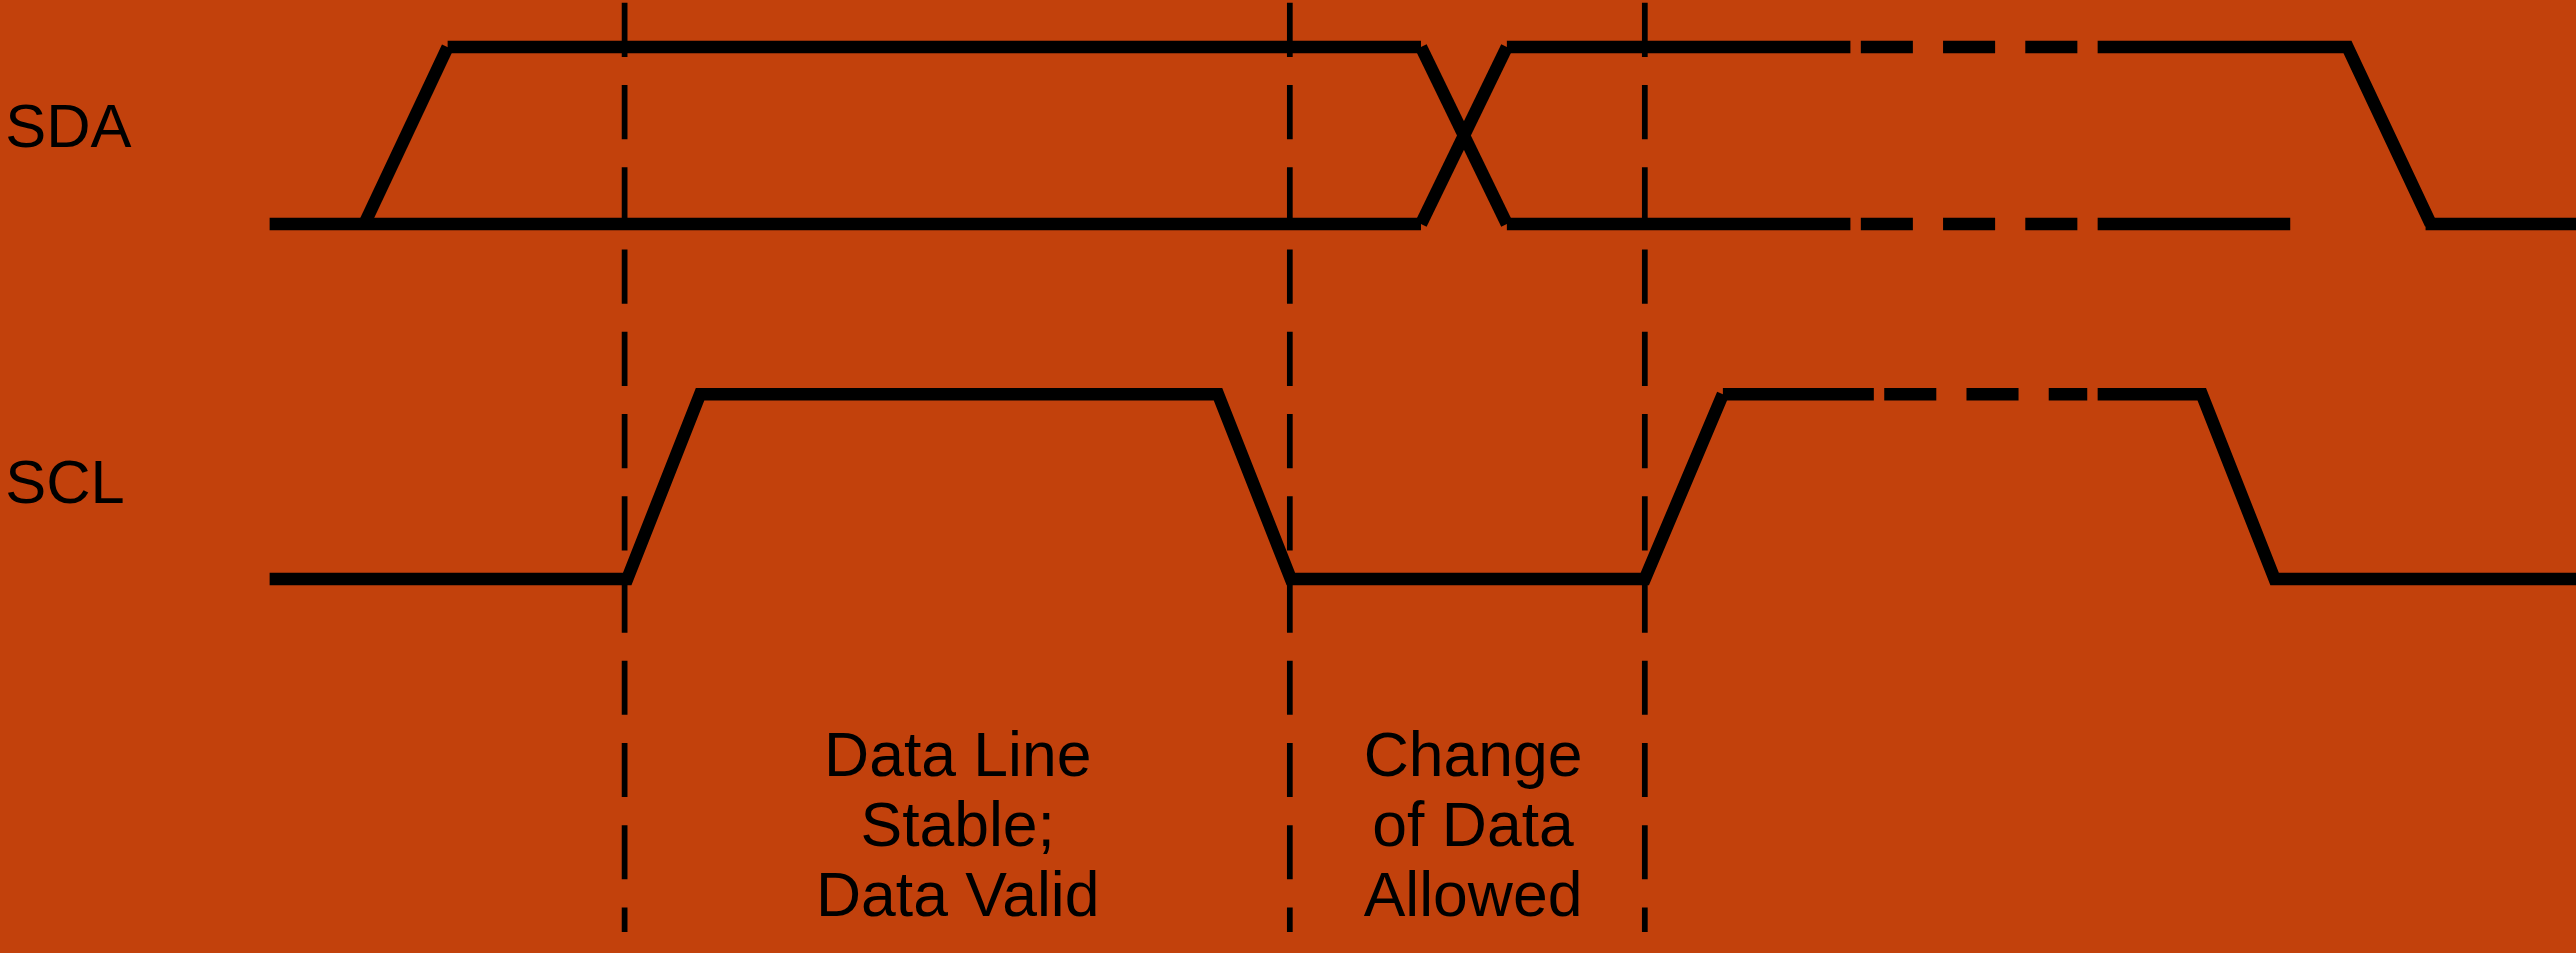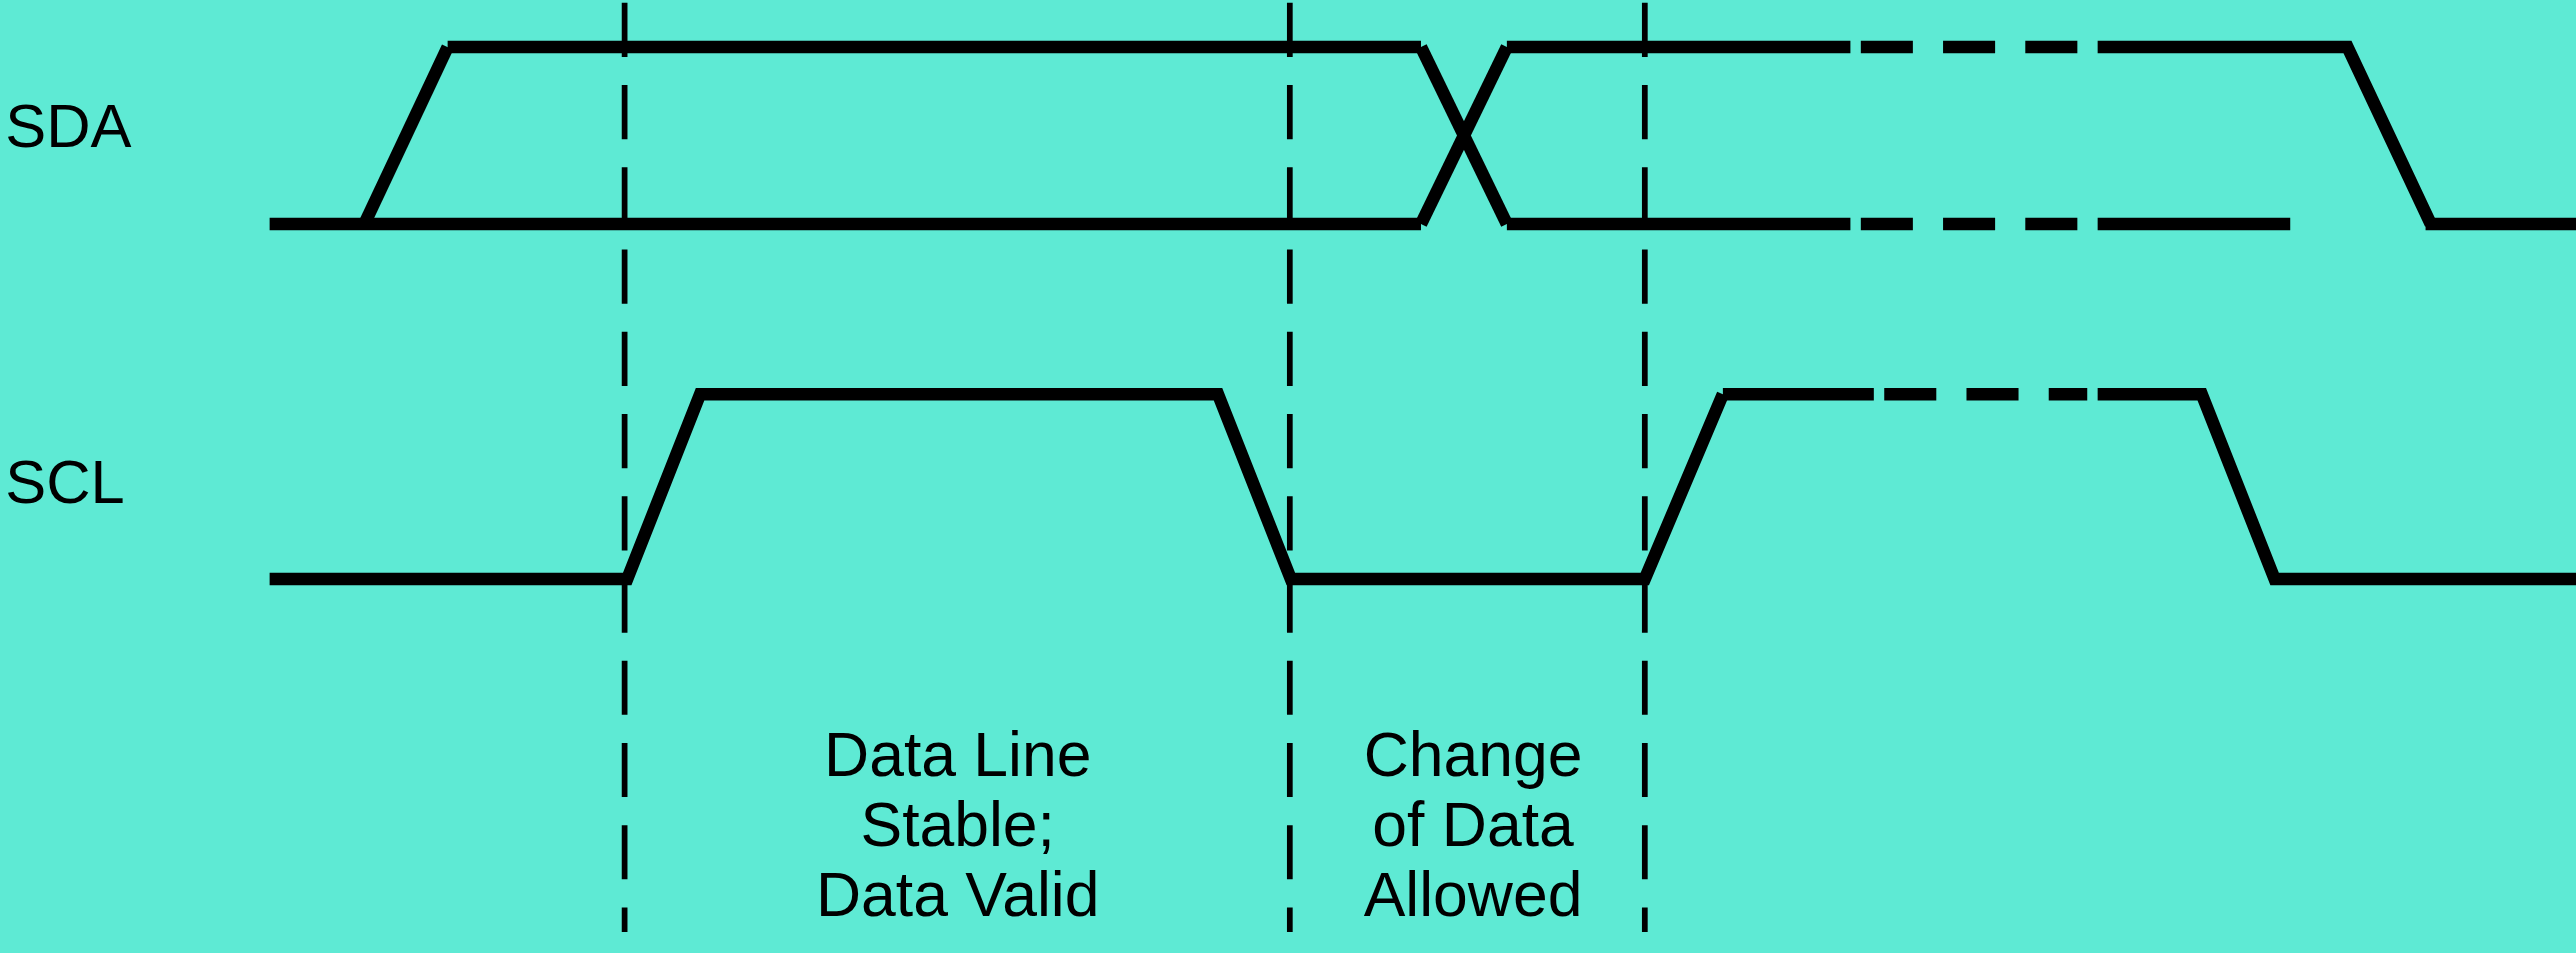--- a/index.html
+++ b/index.html
@@ -4,21 +4,21 @@
 <style>
   html, body {
     margin: 0;
     padding: 0;
     background: #ffffff;
   }
   #stage {
     position: relative;
     width: 2576px;
     height: 954px;
-    background: #5eead4;
+    background: #c2410c;
     overflow: hidden;
     font-family: "Liberation Sans", sans-serif;
   }
   #timing-svg {
     position: absolute;
     left: 0;
     top: 0;
     width: 2576px;
     height: 954px;
     display: block;

